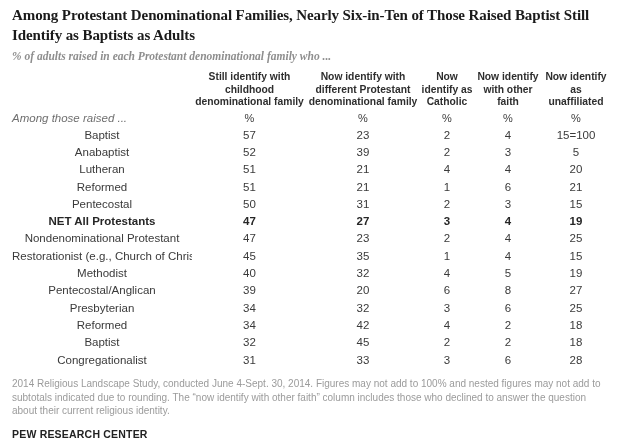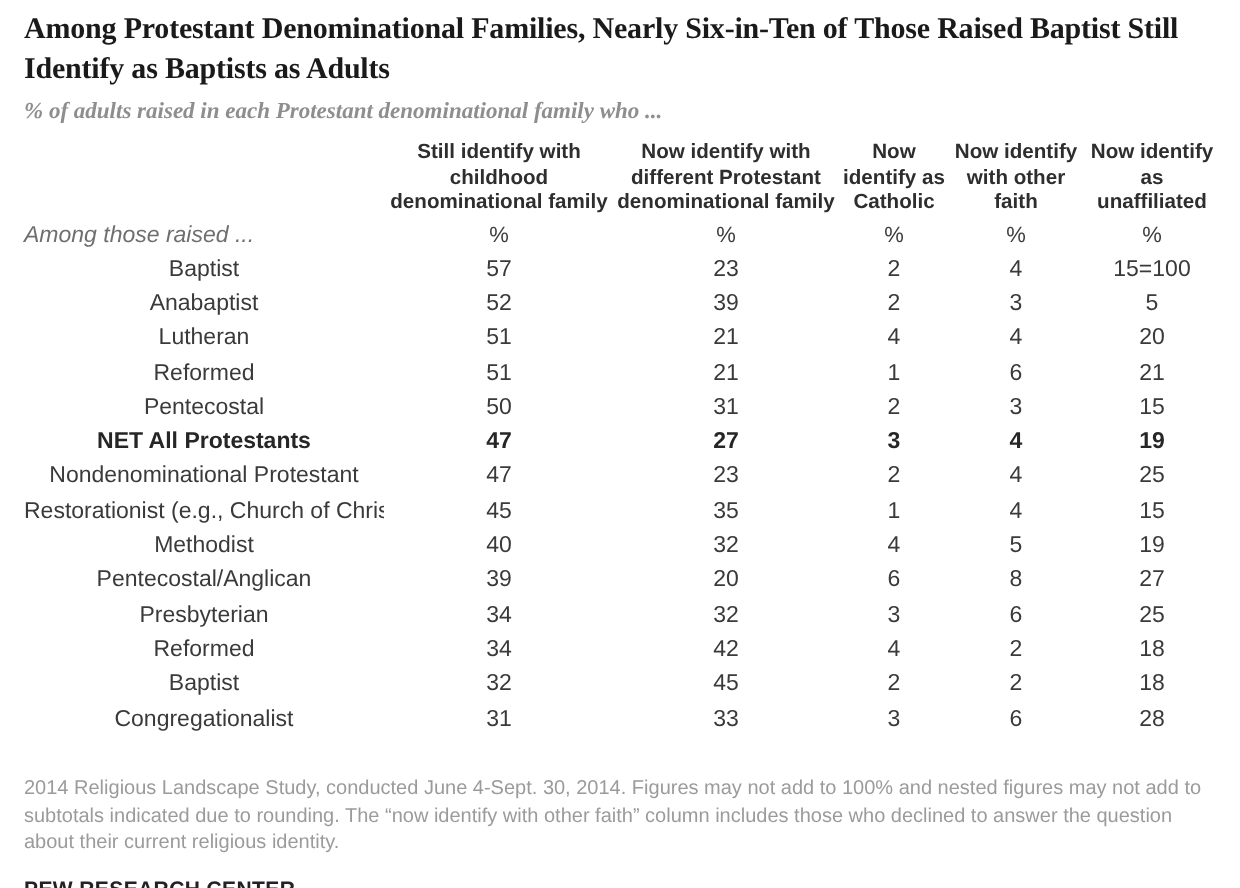--- a/index.html
+++ b/index.html
@@ -39,21 +39,21 @@
     text-align: left; font-style: italic; color: #6f6f6f; font-size: 11.5px;
   }
   .data-table tbody td {
     font-size: 11.5px; color: #3a3a3a;
     text-align: center; line-height: 17.3px; padding: 0;
     white-space: nowrap; overflow: hidden;
   }
   .data-table tbody td.label-cell { text-align: center; }
   .data-table tr.bold-row td { font-weight: bold; color: #262626; }
   .footnote {
-    margin-top: 19px; font-size: 10px; line-height: 1.38;
+    margin-top: 8px; font-size: 10px; line-height: 1.38;
     color: #9b9b9b; max-width: 602px;
   }
   .source {
     margin-top: 10px; font-size: 10.5px; font-weight: bold;
     color: #222222; letter-spacing: 0.2px;
   }
 </style>
 </head>
 <body>
 

